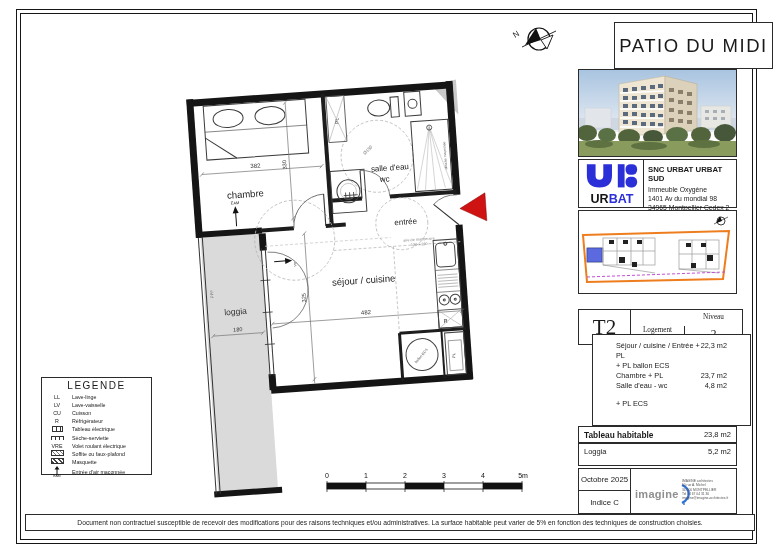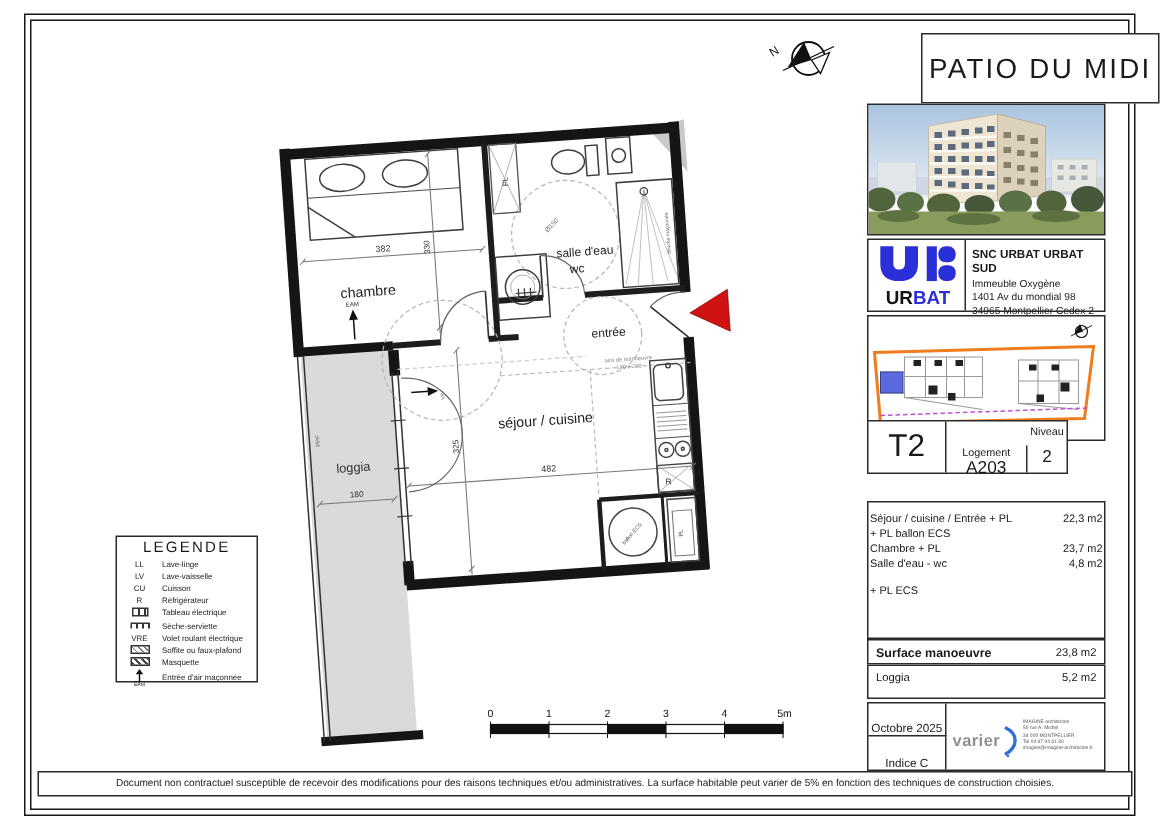--- a/index.html
+++ b/index.html
@@ -20,21 +20,21 @@
   .lkey{width:30px;text-align:center;font-size:5.3px;flex:none;}
   .llab{font-size:5.3px;}
   .ic{display:inline-block;box-sizing:border-box;}
   .te{width:11px;height:6px;border:0.8px solid #333;background:linear-gradient(90deg,transparent 0 3px,#333 3px 4px,transparent 4px 7px,#333 7px 8px,transparent 8px);}
   .ss{width:13px;height:4px;border-top:1px solid #333;background:repeating-linear-gradient(90deg,#333 0 1px,transparent 1px 4px);}
   .hl{width:13px;height:6px;border:0.8px solid #333;background:repeating-linear-gradient(45deg,transparent 0 2.2px,#777 2.2px 3px);}
   .hd{width:13px;height:6px;border:0.8px solid #333;background:repeating-linear-gradient(45deg,#444 0 1.6px,transparent 1.6px 3.2px);}
   .eamwrap{display:flex;flex-direction:column;align-items:center;line-height:1;}
   .eamwrap i{font-style:normal;font-size:3.4px;}
   .fcell{box-sizing:border-box;border-bottom:1px solid #2b2b2b;border-right:1px solid #2b2b2b;
-    display:flex;align-items:flex-end;justify-content:center;font-size:7.8px;}
+    display:flex;align-items:center;justify-content:center;font-size:7.8px;}
   .imagine-txt{font-size:3.3px;line-height:1.3;color:#555;}
   .imagine-logo{font-size:11px;color:#8f8f8f;font-weight:bold;letter-spacing:0.3px;}
   .disclaimer{display:flex;align-items:center;justify-content:center;font-size:6.7px;white-space:nowrap;overflow:hidden;}
 </style>
 </head>
 <body>
 
 <div class="abs" style="left:0;top:0;width:780px;height:551px;">
 
   <div class="frame" style="left:16px;top:9px;width:741px;height:535px;"></div>
@@ -266,21 +266,21 @@
         <line x1="325" y1="477" x2="325" y2="488"></line>
           <line x1="364" y1="477" x2="364" y2="488"></line>
         <line x1="403" y1="477" x2="403" y2="488"></line>
           <line x1="442" y1="477" x2="442" y2="488"></line>
         <line x1="481" y1="477" x2="481" y2="488"></line>
           <line x1="520" y1="477" x2="520" y2="488"></line>
       </g>
     </g>
   </svg>
 
-  <div class="box" style="left:41px;top:357px;width:95px;height:98px;margin-left:36px;">
+  <div class="box" style="left:41px;top:377px;width:111px;height:98px;">
     <div class="legend-title">LEGENDE</div>
     <div style="padding-top:2px;">
       <div class="lrow">
           <span class="lkey">LL</span>
           <span class="llab">Lave-linge</span>
         </div>
       <div class="lrow">
           <span class="lkey">LV</span>
           <span class="llab">Lave-vaisselle</span>
         </div>
@@ -472,35 +472,35 @@
           <rect x="122" y="32" width="5" height="4"></rect>
         <rect x="128" y="44" width="6" height="6"></rect>
           <rect x="112" y="52" width="5" height="5"></rect>
       </g>
       <rect x="8" y="37" width="15" height="14" fill="#5b6ade" stroke="#2f3a8c" stroke-width="0.6"></rect>
       <polygon points="4,24 150,20 144,68 8,71" fill="none" stroke="#ee7d1e" stroke-width="2"></polygon>
       <line x1="8" y1="66" x2="146" y2="61" stroke="#c24fd4" stroke-width="1" stroke-dasharray="3,2"></line>
     </svg>
   </div>
 
-  <div class="box" style="left:578px;top:280px;width:134px;height:36px;display:flex;">
+  <div class="box" style="left:578px;top:309px;width:165px;height:36px;display:flex;font-family:Liberation Serif, serif;">
     <div class="cell" style="width:52px;font-size:21px;">
       <span>T2</span>
     </div>
     <div style="width:54px;box-sizing:border-box;border-right:1px solid #2b2b2b;display:flex;flex-direction:column;margin-top:16px;">
       <div style="height:13px;display:flex;align-items:center;justify-content:center;font-size:7.2px;">Logement</div>
       <div style="flex:1;display:flex;align-items:center;justify-content:center;font-size:11.5px;">A203</div>
     </div>
     <div style="flex:1;display:flex;flex-direction:column;">
       <div style="height:13px;display:flex;align-items:center;justify-content:center;font-size:7.2px;">Niveau</div>
       <div style="flex:1;display:flex;align-items:center;justify-content:center;font-size:11.5px;">2</div>
     </div>
   </div>
 
-  <div class="box" style="left:578px;top:334px;width:159px;height:92px;padding:6px 1px;">
+  <div class="box" style="left:592px;top:334px;width:159px;height:92px;padding:6px 23px;">
     <div class="srow">
         <span>Séjour / cuisine / Entrée + PL</span>
         <span class="sval">22,3 m2</span>
       </div>
     <div class="srow">
         <span>+ PL ballon ECS</span>
         <span class="sval"></span>
       </div>
     <div class="srow">
         <span>Chambre  + PL</span>
@@ -510,40 +510,40 @@
         <span>Salle d'eau - wc</span>
         <span class="sval">4,8 m2</span>
       </div>
     <div class="srow" style="margin-top:8px;">
         <span>+ PL ECS</span>
         <span class="sval"></span>
       </div>
   </div>
 
   <div class="box" style="left:578px;top:426px;width:159px;height:17px;display:flex;align-items:center;justify-content:space-between;padding:0 5px;">
-    <span style="font-size:8.3px;font-weight:bold;">Surface manoeuvre</span>
+    <span style="font-size:8.3px;font-weight:bold;">Tableau habitable</span>
     <span style="font-size:7.5px;">23,8 m2</span>
   </div>
 
   <div class="box" style="left:578px;top:443px;width:159px;height:23px;display:flex;justify-content:space-between;padding:3px 5px 0 5px;">
     <span style="font-size:7.5px;">Loggia</span>
     <span style="font-size:7.5px;">5,2 m2</span>
   </div>
 
   <div class="box" style="left:578px;top:468px;width:159px;height:46px;">
     <div class="abs" style="left:0;top:0;width:52px;height:44px;">
       <div class="fcell" style="width:52px;height:22px;">
           <span>Octobre 2025</span>
         </div>
       <div class="fcell" style="width:52px;height:22px;border-bottom:none;">
           <span>Indice C</span>
         </div>
     </div>
     <div class="abs" style="left:56px;top:14px;display:flex;align-items:center;">
-      <span class="imagine-logo">varier</span>
+      <span class="imagine-logo">imagine</span>
       <svg width="12" height="22" viewBox="0 0 12 22" style="margin-left:1px;">
         <path d="M2 20 C11 15 11 6 2 2" stroke="#2f6fd6" stroke-width="2.2" fill="none"></path>
         <circle cx="4" cy="21" r="0.9" fill="#2f6fd6"></circle>
       </svg>
     </div>
     <div class="abs imagine-txt" style="left:103px;top:10px;right:3px;">
       <div>IMAGINE architectes</div>
       <div>50 rue A. Michel</div>
       <div>34 000 MONTPELLIER</div>
       <div>Tel 04 67 04 31 30</div>

